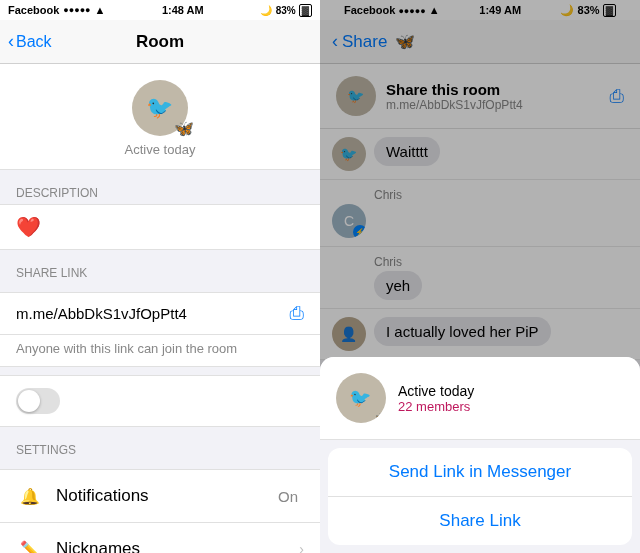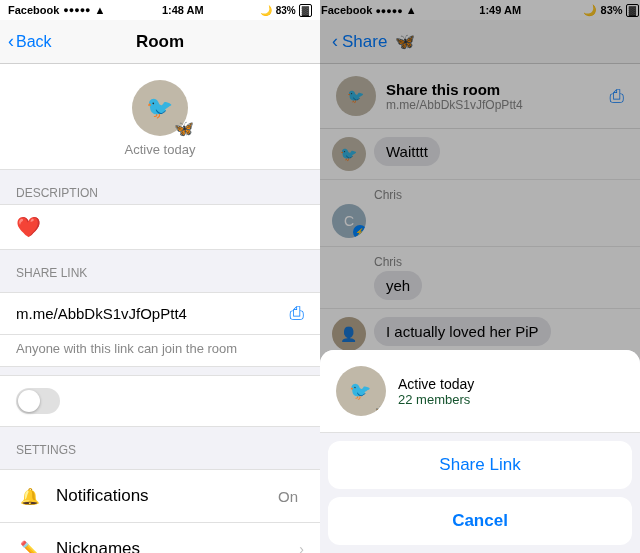--- a/index.html
+++ b/index.html
@@ -227,21 +227,21 @@
       position: relative;
       overflow: hidden;
     }
 
     .right-status-bar {
       height: 20px;
       background: #fff;
       display: flex;
       align-items: center;
       justify-content: space-between;
-      padding: 0 1px;
+      padding: 0 24px;
       font-size: 11px;
       font-weight: 600;
     }
 
     .right-nav-bar {
       height: 44px;
       background: #f8f8f8;
       border-bottom: 1px solid #d0d0d0;
       display: flex;
       align-items: center;
@@ -357,21 +357,21 @@
       position: relative;
       overflow: hidden;
     }
     .popup-avatar .badge-emoji {
       position: absolute;
       bottom: -2px;
       right: -4px;
       font-size: 14px;
     }
     .popup-info .popup-active { font-size: 14px; color: #000; font-weight: 500; }
-    .popup-info .popup-members { font-size: 13px; color: #14532d; }
+    .popup-info .popup-members { font-size: 13px; color: #be185d; }
 
     .popup-action-section {
       background: #fff;
       margin-top: 8px;
       border-radius: 12px;
       overflow: hidden;
       margin-left: 8px;
       margin-right: 8px;
     }
     .popup-action {
@@ -568,21 +568,19 @@
             <span class="badge-emoji" style="position:absolute;bottom:-2px;right:-4px;font-size:12px;">🦋</span>
           </div>
           <div class="popup-info">
             <div class="popup-active">Active today</div>
             <div class="popup-members">22 members</div>
           </div>
         </div>
       </div>
 
       <div class="popup-action-section">
+        <div class="popup-action">Send Link in Messenger</div>
         <div class="popup-action">Share Link</div>
       </div>
 
-      <div class="popup-cancel-section">
-        <div class="popup-cancel">Cancel</div>
-      </div>
     </div>
   </div>
 </div>
 
 </body></html>

